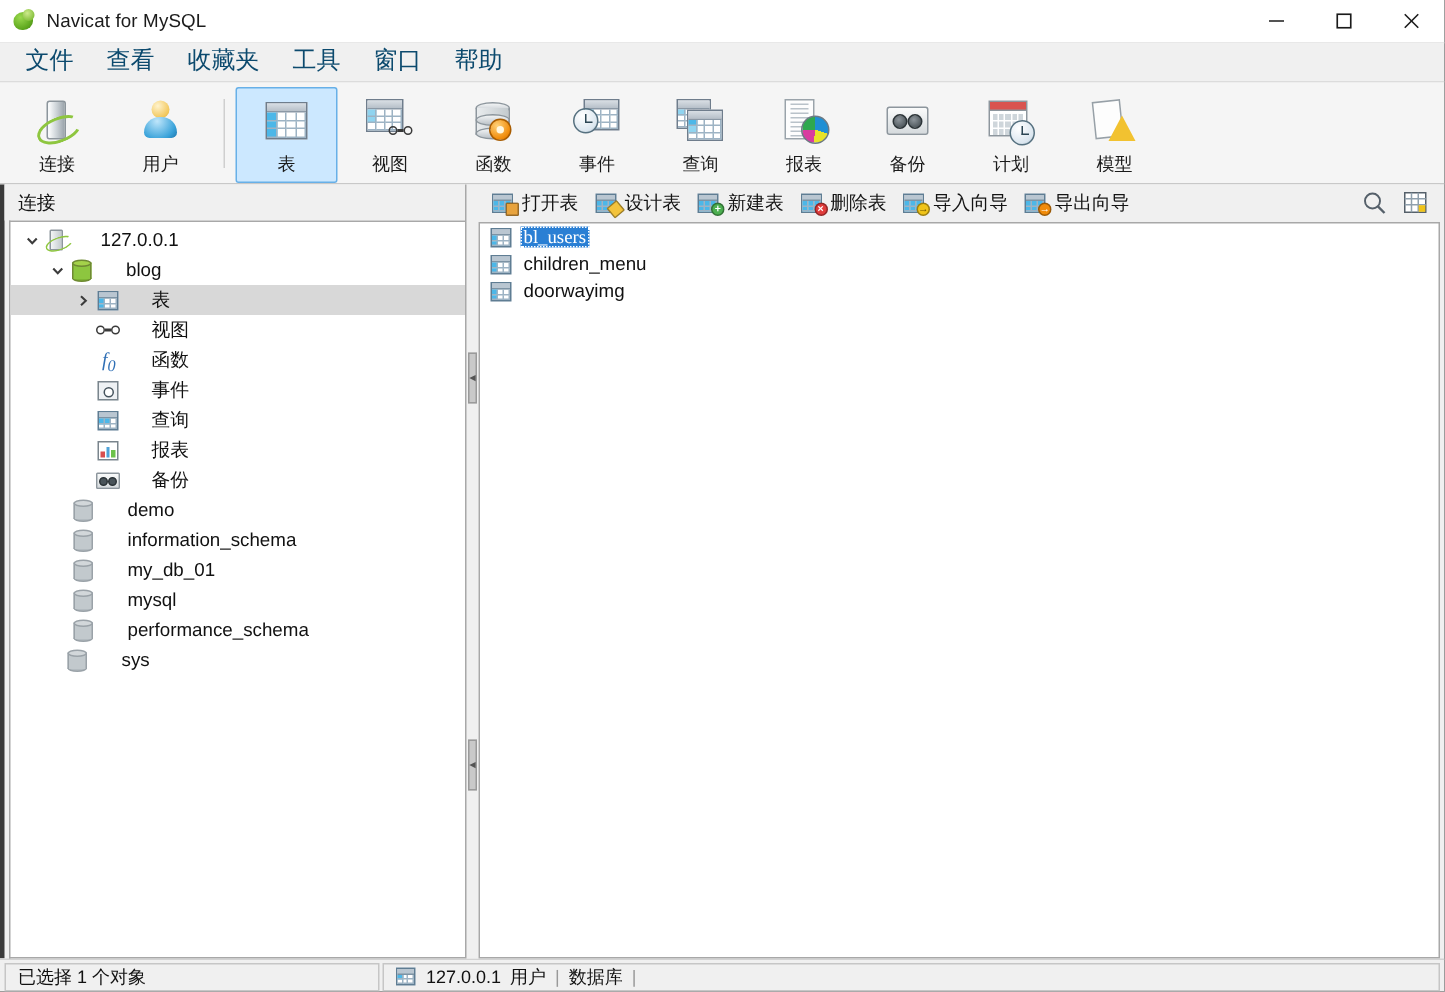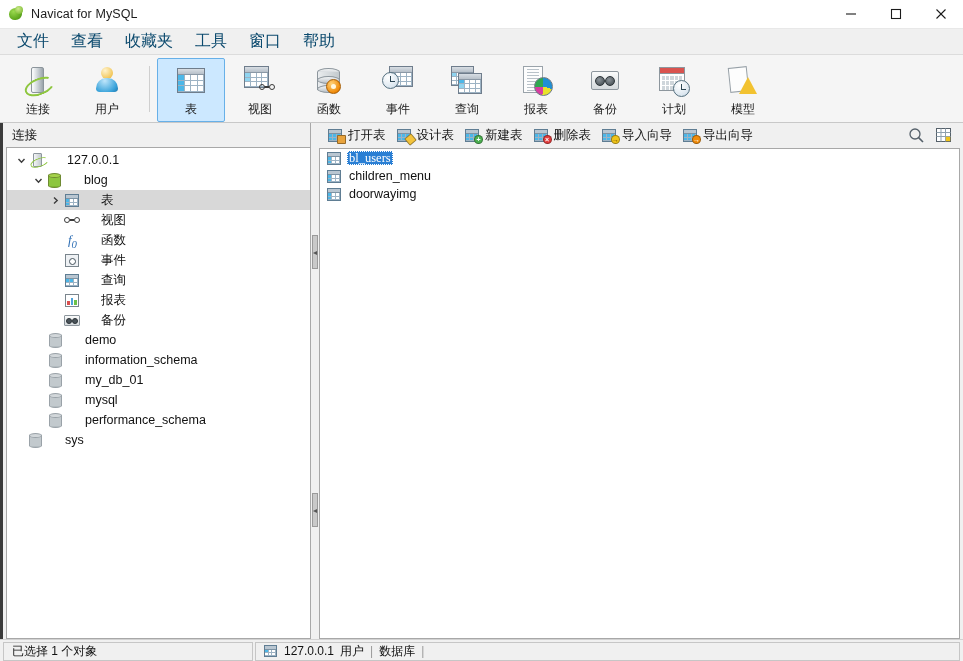--- a/index.html
+++ b/index.html
@@ -865,21 +865,21 @@
             <div class="tico">
               <div class="ti-db gray">
                   <div class="r2"></div>
                   <div class="b"></div>
                   <div class="r"></div>
                 </div>
             </div>
             <div class="tlabel">performance_schema</div>
           </div>
 
-          <div class="tnode" style="padding-left:20px;">
+          <div class="tnode" style="padding-left:36px;">
             <div class="tico">
               <div class="ti-db gray">
                   <div class="r2"></div>
                   <div class="b"></div>
                   <div class="r"></div>
                 </div>
             </div>
             <div class="tlabel">sys</div>
           </div>
 

